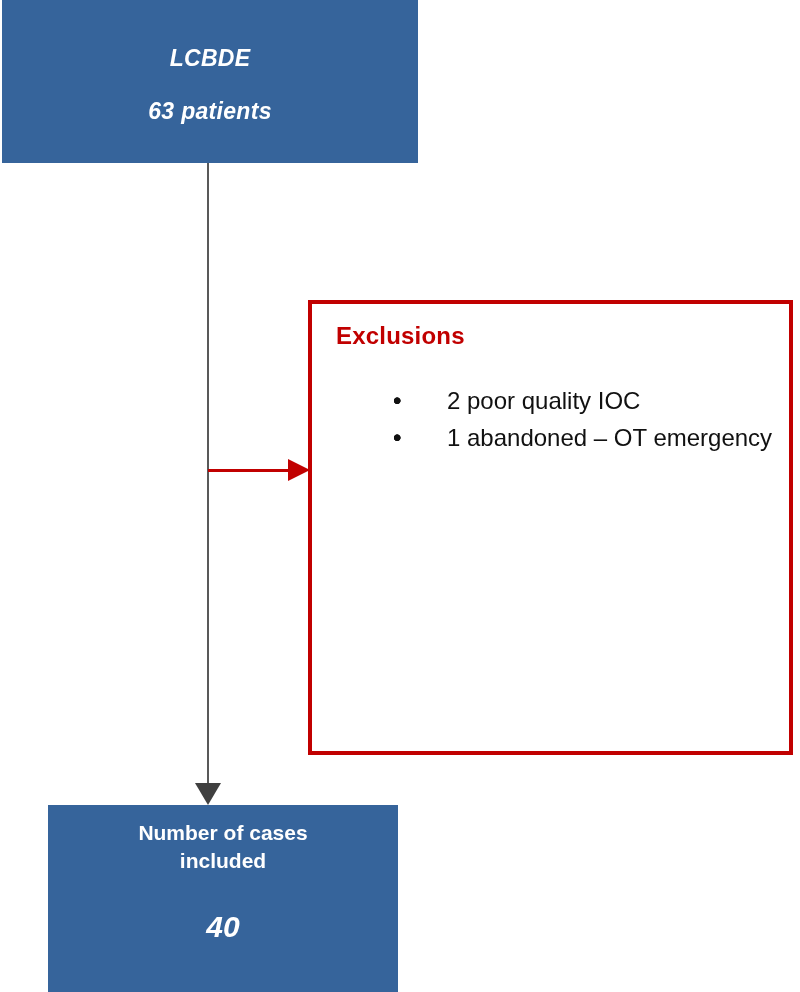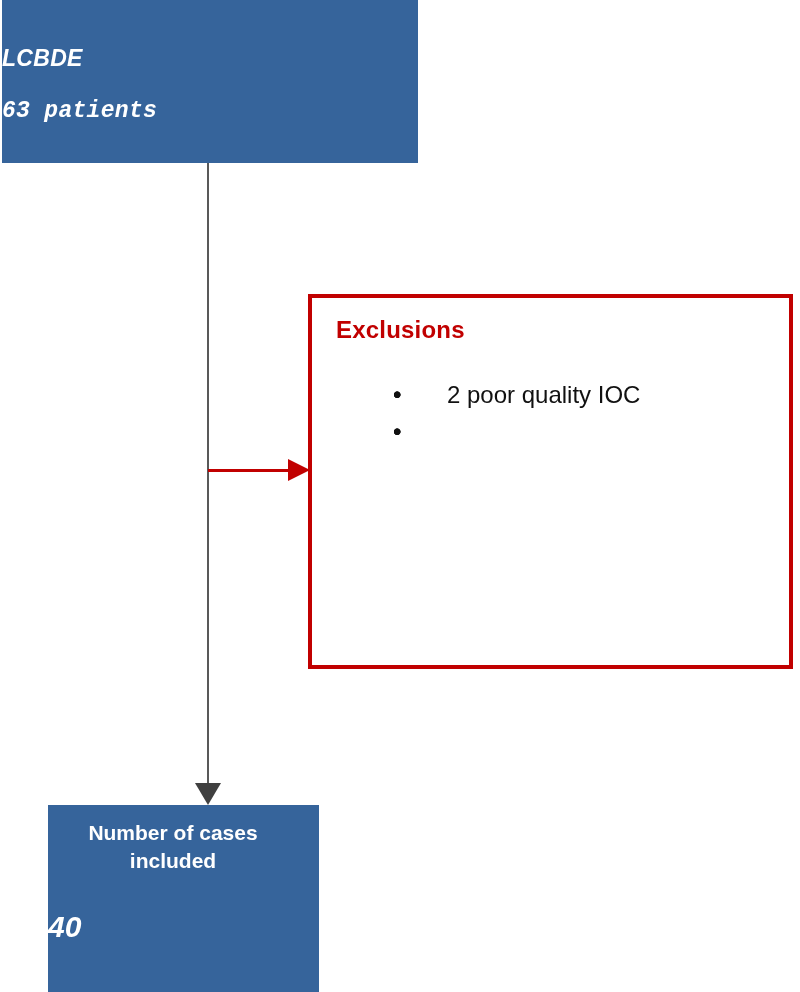--- a/index.html
+++ b/index.html
@@ -23,21 +23,21 @@
     height: 992px;
   }
 
   
   .node-box {
     position: absolute;
     background: #36649B;
     box-sizing: border-box;
     display: flex;
     flex-direction: column;
-    align-items: flex-start;
+    align-items: center;
     justify-content: center;
     color: #ffffff;
     text-align: center;
   }
 
   #start-node {
     left: 2px;
     top: 0px;
     width: 416px;
     height: 163px;
@@ -50,27 +50,26 @@
     letter-spacing: 0.3px;
     line-height: 1;
     margin-bottom: 30px;
   }
   #start-node .line-b {
     font-size: 23px;
     font-weight: bold;
     font-style: italic;
     letter-spacing: 0.3px;
     line-height: 1;
-    font-family: Liberation Mono, monospace;
   }
 
   #end-node {
     left: 48px;
     top: 805px;
-    width: 271px;
+    width: 350px;
     height: 187px;
     padding-top: 14px;
     justify-content: flex-start;
   }
   #end-node .line-a {
     font-size: 21px;
     font-weight: bold;
     font-style: normal;
     line-height: 1.35;
     max-width: 250px;
@@ -80,23 +79,23 @@
     font-weight: bold;
     font-style: italic;
     line-height: 1;
     margin-top: 36px;
   }
 
   
   #exclusions-box {
     position: absolute;
     left: 308px;
-    top: 294px;
+    top: 300px;
     width: 485px;
-    height: 375px;
+    height: 455px;
     border: 4px solid #C10000;
     box-sizing: border-box;
     background: #ffffff;
   }
   #exclusions-title {
     position: absolute;
     left: 24px;
     top: 20px;
     color: #C10000;
     font-size: 24px;
@@ -201,20 +200,21 @@
         <span class="txt">2 poor quality IOC</span>
       </li>
       <li>
         <span class="bullet">•</span>
       </li>
       <li>
         <span class="bullet">•</span>
       </li>
       <li>
         <span class="bullet">•</span>
+        <span class="txt">1 abandoned – OT emergency</span>
       </li>
     </ul>
   </div>
 
   <div id="end-node" class="node-box">
     <div class="line-a">Number of cases included</div>
     <div class="line-b">40</div>
   </div>
 
 </div>

